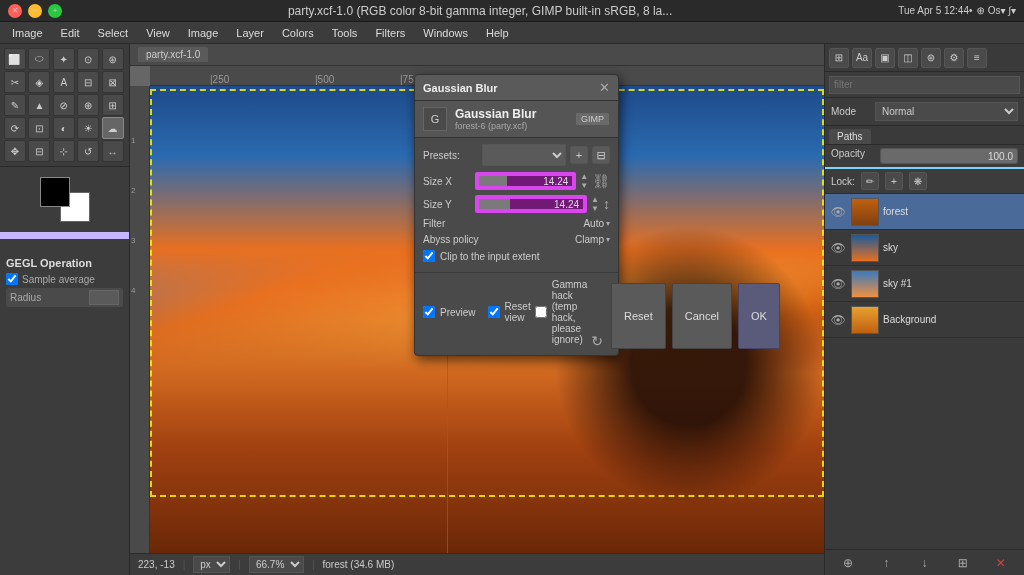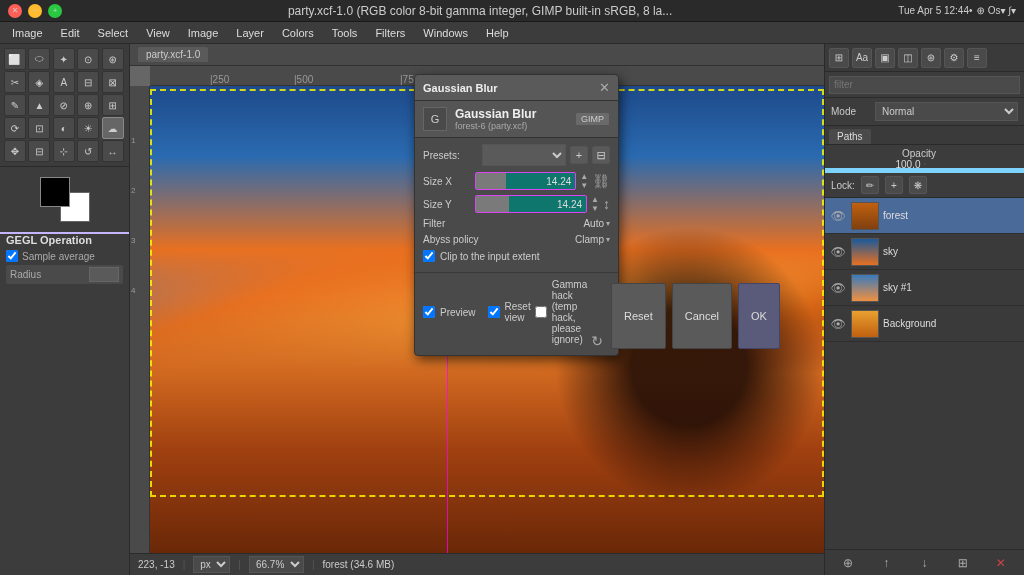--- a/index.html
+++ b/index.html
@@ -110,22 +110,22 @@
     }
     .color-fg-swatch {
       position: absolute;
       width: 30px; height: 30px;
       background: #000;
       border: 1px solid #888;
       top: 0; left: 0;
     }
 
     #gegl-section {
-      padding: 0 6px;
-      border-top: 2px solid #c4b5fd;
+      padding: 18px 6px;
+      border-top: 7px solid #c4b5fd;
       font-size: 10px;
     }
     #gegl-section label {
       color: #aaa;
       font-size: 10px;
     }
     .gegl-title {
       font-weight: bold;
       margin-bottom: 4px;
       font-size: 11px;
@@ -441,22 +441,22 @@
     }
     .slider-row label {
       font-size: 10px;
       color: #ccc;
       width: 48px;
       flex-shrink: 0;
     }
     .slider-track {
       flex: 1;
       height: 18px;
-      background: #0f766e;
-      border: 1px solid #d946ef;
+      background: #701a75;
+      border: 4px solid #d946ef;
       border-radius: 2px;
       position: relative;
       overflow: hidden;
     }
     .slider-fill {
       height: 100%;
       background: #7a7a7a;
       position: absolute;
       left: 0;
       top: 0;
@@ -588,25 +588,24 @@
     .mode-select {
       flex: 1;
       background: #4a4a4a;
       border: 1px solid #555;
       color: #ccc;
       font-size: 10px;
       padding: 2px;
     }
     #opacity-row {
       display: flex;
-      align-items: center;
+      align-items: flex-start;
       padding: 3px 6px;
       gap: 4px;
-      border-bottom: 5px solid #7dd3fc;
-      flex-direction: column;
+      border-bottom: 2px solid #7dd3fc;
     }
     .opacity-label {
       font-size: 10px;
       color: #ccc;
       width: 45px;
     }
     .opacity-slider {
       flex: 1;
       height: 16px;
       background: #4a4a4a;
@@ -820,21 +819,21 @@
   </div>
 
   <div id="canvas-area">
     <div id="canvas-tab">
       <div class="tab-label">party.xcf-1.0</div>
     </div>
     <div id="canvas-wrapper">
 
       <div id="ruler-h">
         <span class="ruler-mark" style="left:60px">|250</span>
-        <span class="ruler-mark" style="left:144px">|500</span>
+        <span class="ruler-mark" style="left:165px">|500</span>
         <span class="ruler-mark" style="left:250px">|750</span>
         <span class="ruler-mark" style="left:345px">|1000</span>
       </div>
 
       <div id="ruler-v">
         <span class="ruler-mark" style="top:50px;left:1px;font-size:8px;color:#999">1</span>
         <span class="ruler-mark" style="top:100px;left:1px;font-size:8px;color:#999">2</span>
         <span class="ruler-mark" style="top:150px;left:1px;font-size:8px;color:#999">3</span>
         <span class="ruler-mark" style="top:200px;left:1px;font-size:8px;color:#999">4</span>
       </div>

